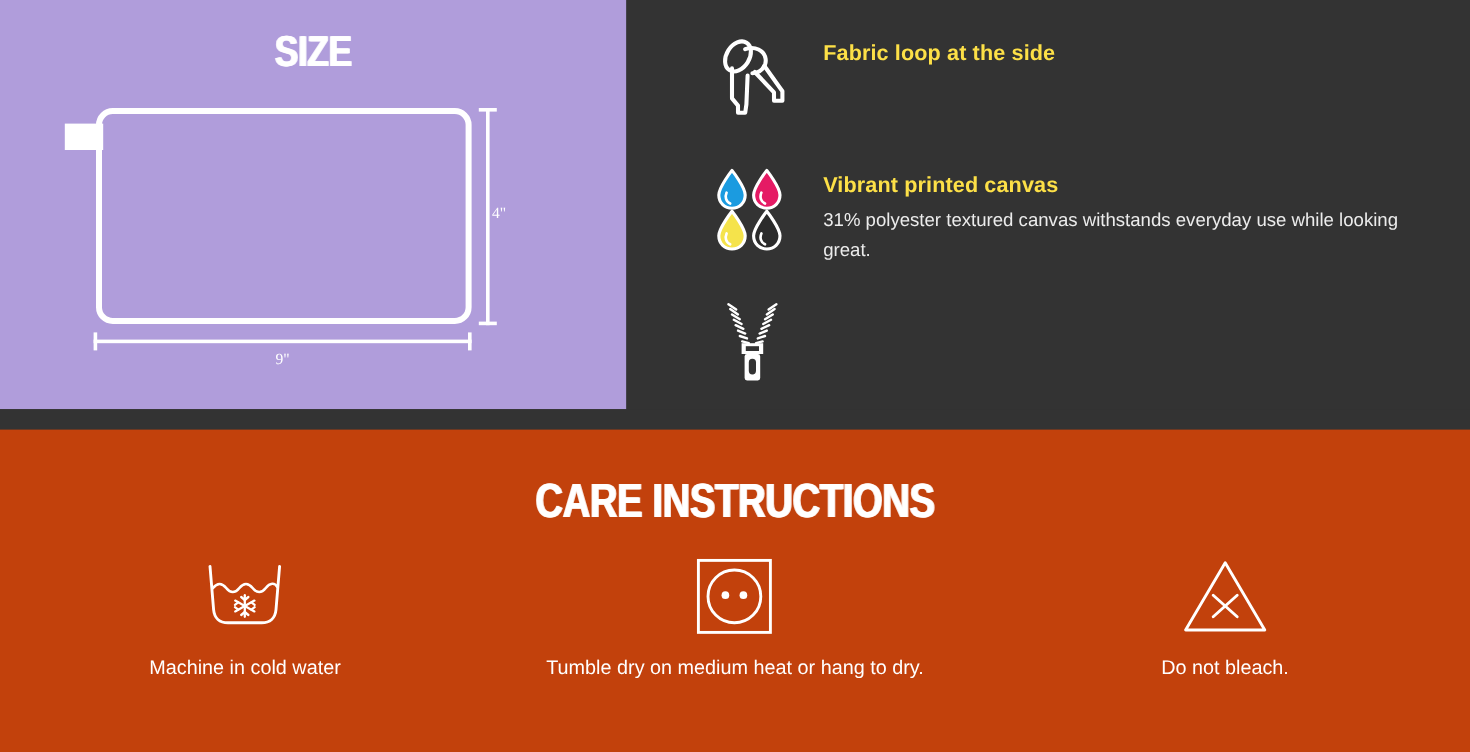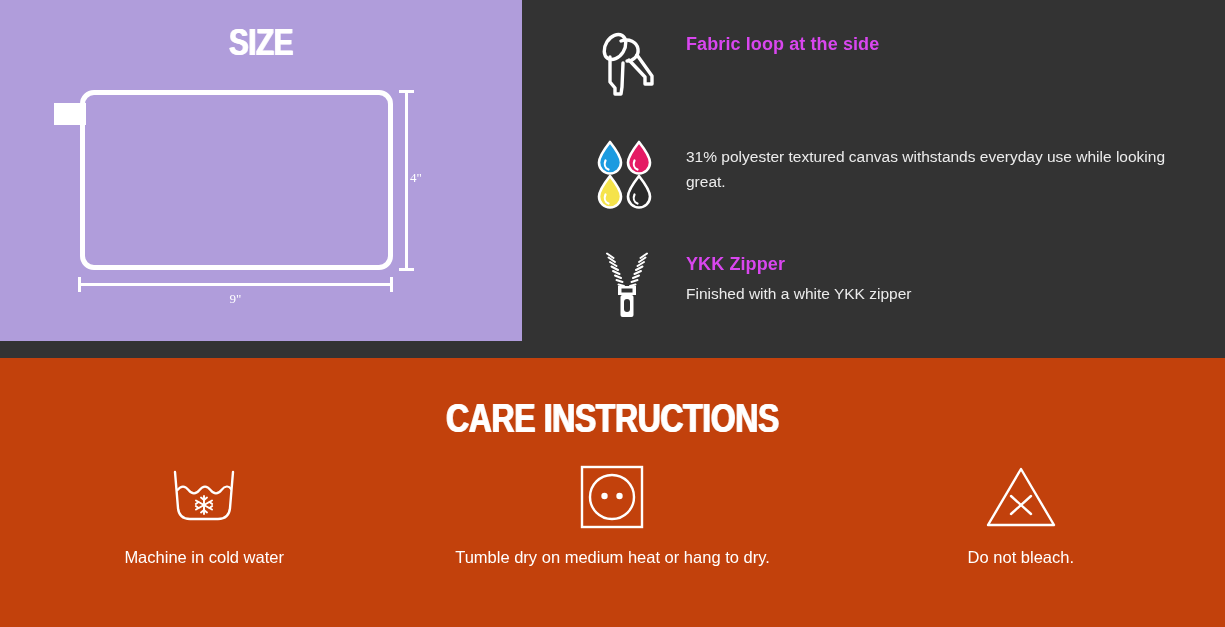--- a/index.html
+++ b/index.html
@@ -145,21 +145,21 @@
   .feature-3 { top: 250px; }
   .feature-icon {
     width: 62px;
     min-width: 62px;
     height: 70px;
     margin-right: 28px;
     position: relative;
   }
   .feature-text { padding-top: 4px; }
   .feature-title {
-    color: #d946ef;
+    color: #fde047;
     font-size: 18px;
     font-weight: bold;
     margin: 0 0 6px 0;
     letter-spacing: 0.1px;
   }
   .feature-desc {
     color: #ececec;
     font-size: 15.5px;
     line-height: 1.62;
     margin: 0;
@@ -286,20 +286,21 @@
             <g transform="translate(2,35)">
                 <use href="#drop" fill="#F5E34B"></use>
               </g>
 
             <g transform="translate(31,35)">
                 <use href="#drop" fill="#2B2B2B"></use>
               </g>
           </svg>
         </div>
         <div class="feature-text">
+          <p class="feature-title">Vibrant printed canvas</p>
           <p class="feature-desc">31% polyester textured canvas withstands everyday use while looking great.</p>
         </div>
       </div>
 
       <div class="feature feature-3">
         <div class="feature-icon">
           <svg width="62" height="70" viewBox="0 0 62 70">
 
             <g stroke="#ffffff" stroke-width="2" stroke-linecap="round">
               <line x1="28" y1="36" x2="22.5" y2="34.5"></line>
@@ -322,24 +323,20 @@
               <line x1="43" y1="12" x2="49.5" y2="7.5"></line>
               <line x1="44.5" y1="8" x2="51" y2="3.5"></line>
             </g>
 
             <rect x="22" y="36" width="18" height="9" fill="#ffffff"></rect>
             <rect x="25.5" y="38.5" width="11" height="4" fill="#333333"></rect>
 
             <rect x="24.5" y="45" width="13" height="22" rx="2" fill="#ffffff"></rect>
             <rect x="28" y="49" width="6" height="13" rx="3" fill="#333333"></rect>
           </svg>
-        </div>
-        <div class="feature-text">
-          <p class="feature-title">YKK Zipper</p>
-          <p class="feature-desc">Finished with a white YKK zipper</p>
         </div>
       </div>
 
     </div>
   </div>
 
   <div class="divider-band"></div>
 
   <div class="care-panel">
     <div class="care-title">CARE INSTRUCTIONS</div>

